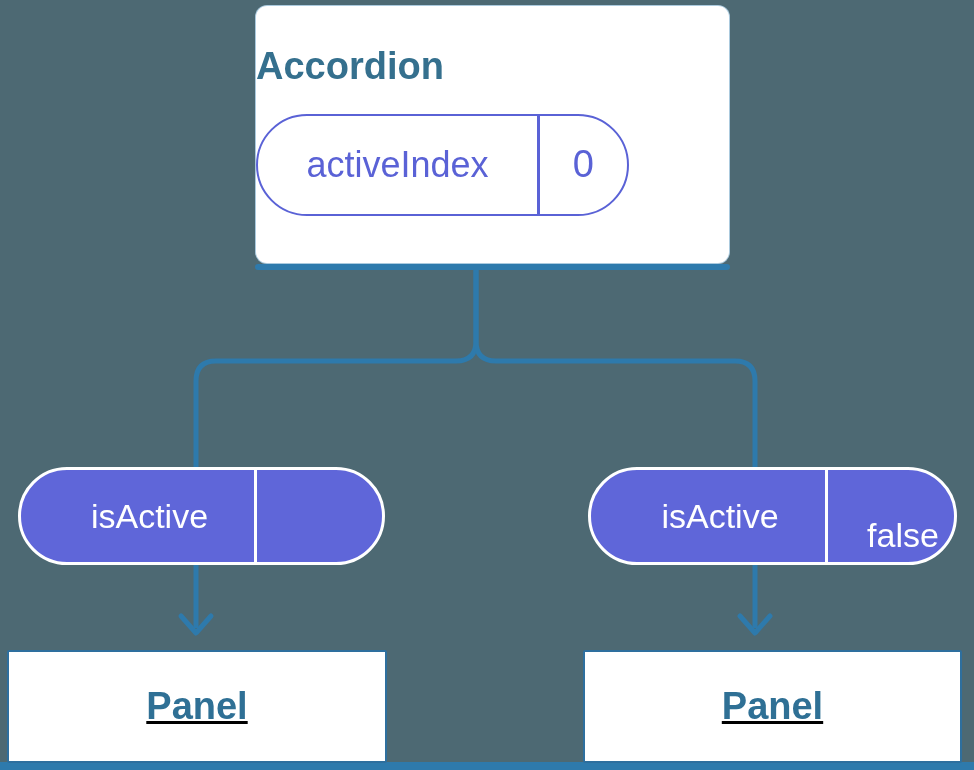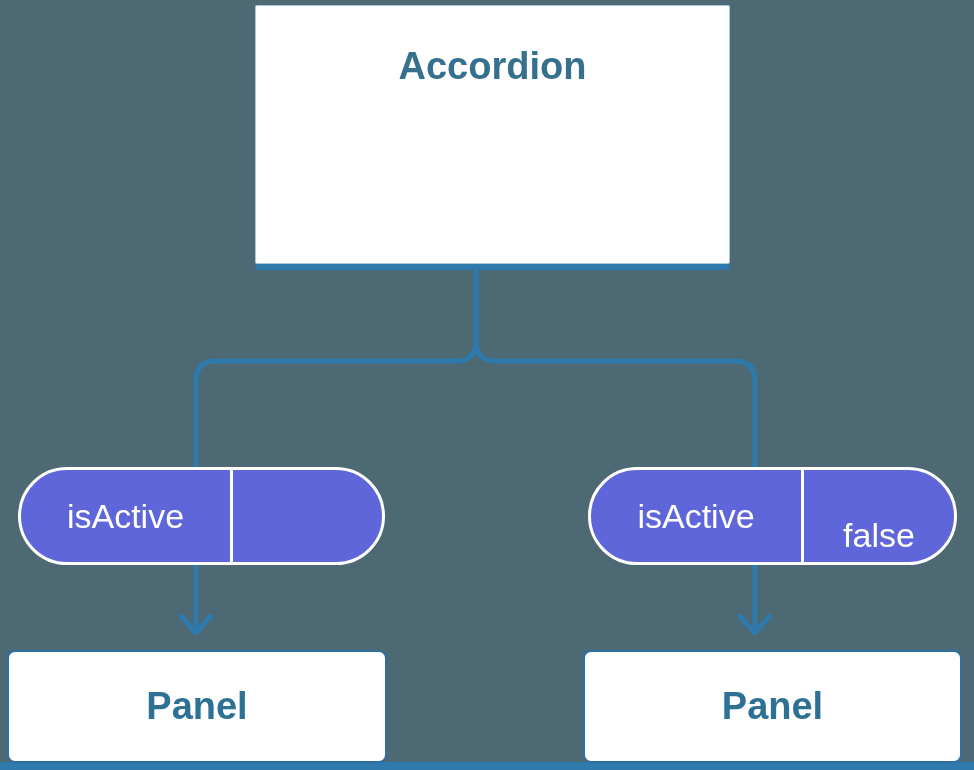--- a/index.html
+++ b/index.html
@@ -11,24 +11,24 @@
     font-family:"Liberation Sans", sans-serif;
   }
   .connectors{position:absolute;left:0;top:0;z-index:1;}
   .bottom-strip{
     position:absolute;left:0;top:762px;width:974px;height:8px;
     background:#2e7aac;z-index:0;
   }
   
   .root-card{
     position:absolute;left:255px;top:5px;width:475px;height:259px;
-    background:#ffffff;border-radius:2px;
+    background:#ffffff;border-radius:12px;
     border:1.5px solid rgba(46,122,172,.40);
     box-sizing:border-box;
-    display:flex;flex-direction:column;align-items:center;
+    display:flex;flex-direction:column;
     padding-top:38px;gap:24px;
     z-index:2;
   }
   .root-underline{
     position:absolute;left:255px;top:264px;width:475px;height:6px;
     background:#2e7aac;border-radius:3px;z-index:2;
   }
   .card-title{
     font-size:38px;font-weight:700;color:#35708e;line-height:1.2;
   }
@@ -45,35 +45,36 @@
     width:373px;height:102px;
     background:#ffffff;border:2.5px solid #5a62d6;
   }
   .pill-outline .seg{color:#5a62d6;font-size:36px;}
   .pill-outline .seg.name{width:279px;}
   .pill-outline .seg.value{flex:1;font-size:38px;}
   .pill-outline .divider{width:2.5px;background:#5a62d6;}
   .pill-filled{
     background:#5f66d9;border:3px solid #ffffff;height:98px;
   }
-  .pill-filled .seg{color:#ffffff;font-size:34px;}
+  .pill-filled .seg{color:#ffffff;font-size:34px;padding-left:24px;}
   .pill-filled .divider{width:3px;background:#ffffff;}
   .pill-state-left{left:18px;top:467px;width:367px;}
   .pill-state-left .seg.name{width:209px;}
   .pill-state-left .seg.value{flex:1;}
   .pill-state-right{left:588px;top:467px;width:369px;}
   .pill-state-right .seg.name{width:210px;}
   .pill-state-right .seg.value{flex:1;margin-top:38px;}
   
   .panel{
     position:absolute;top:650px;height:113px;
-    background:#ffffff;border:2px solid #2e6f9e;border-radius:8px;
+    background:#ffffff;border:2px solid #2e6f9e;border-radius:2px;
     box-sizing:border-box;
     display:flex;align-items:center;justify-content:center;
     z-index:2;
+    text-decoration:underline;
   }
   .panel-left{left:7px;width:380px;}
   .panel-right{left:583px;width:379px;}
   .panel-label{font-size:38px;font-weight:700;color:#2f7095;}
 </style>
 </head>
 <body>
 
 <div class="canvas">
 
@@ -85,20 +86,25 @@
       <path d="M476 266 V341 Q476 361 496 361 H735 Q755 361 755 381 V468"></path>
       <path d="M196 564 V628"></path>
       <path d="M755 564 V628"></path>
       <path d="M181 616 L196 633 L211 616" stroke-linecap="round" stroke-linejoin="round"></path>
       <path d="M740 616 L755 633 L770 616" stroke-linecap="round" stroke-linejoin="round"></path>
     </g>
   </svg>
 
   <div class="root-card">
     <div class="card-title">Accordion</div>
+    <div class="pill pill-outline">
+      <span class="seg name">activeIndex</span>
+      <span class="divider"></span>
+      <span class="seg value">0</span>
+    </div>
   </div>
   <div class="root-underline"></div>
 
   <div class="pill pill-filled pill-state-left">
     <span class="seg name">isActive</span>
     <span class="divider"></span>
   </div>
 
   <div class="pill pill-filled pill-state-right">
     <span class="seg name">isActive</span>

